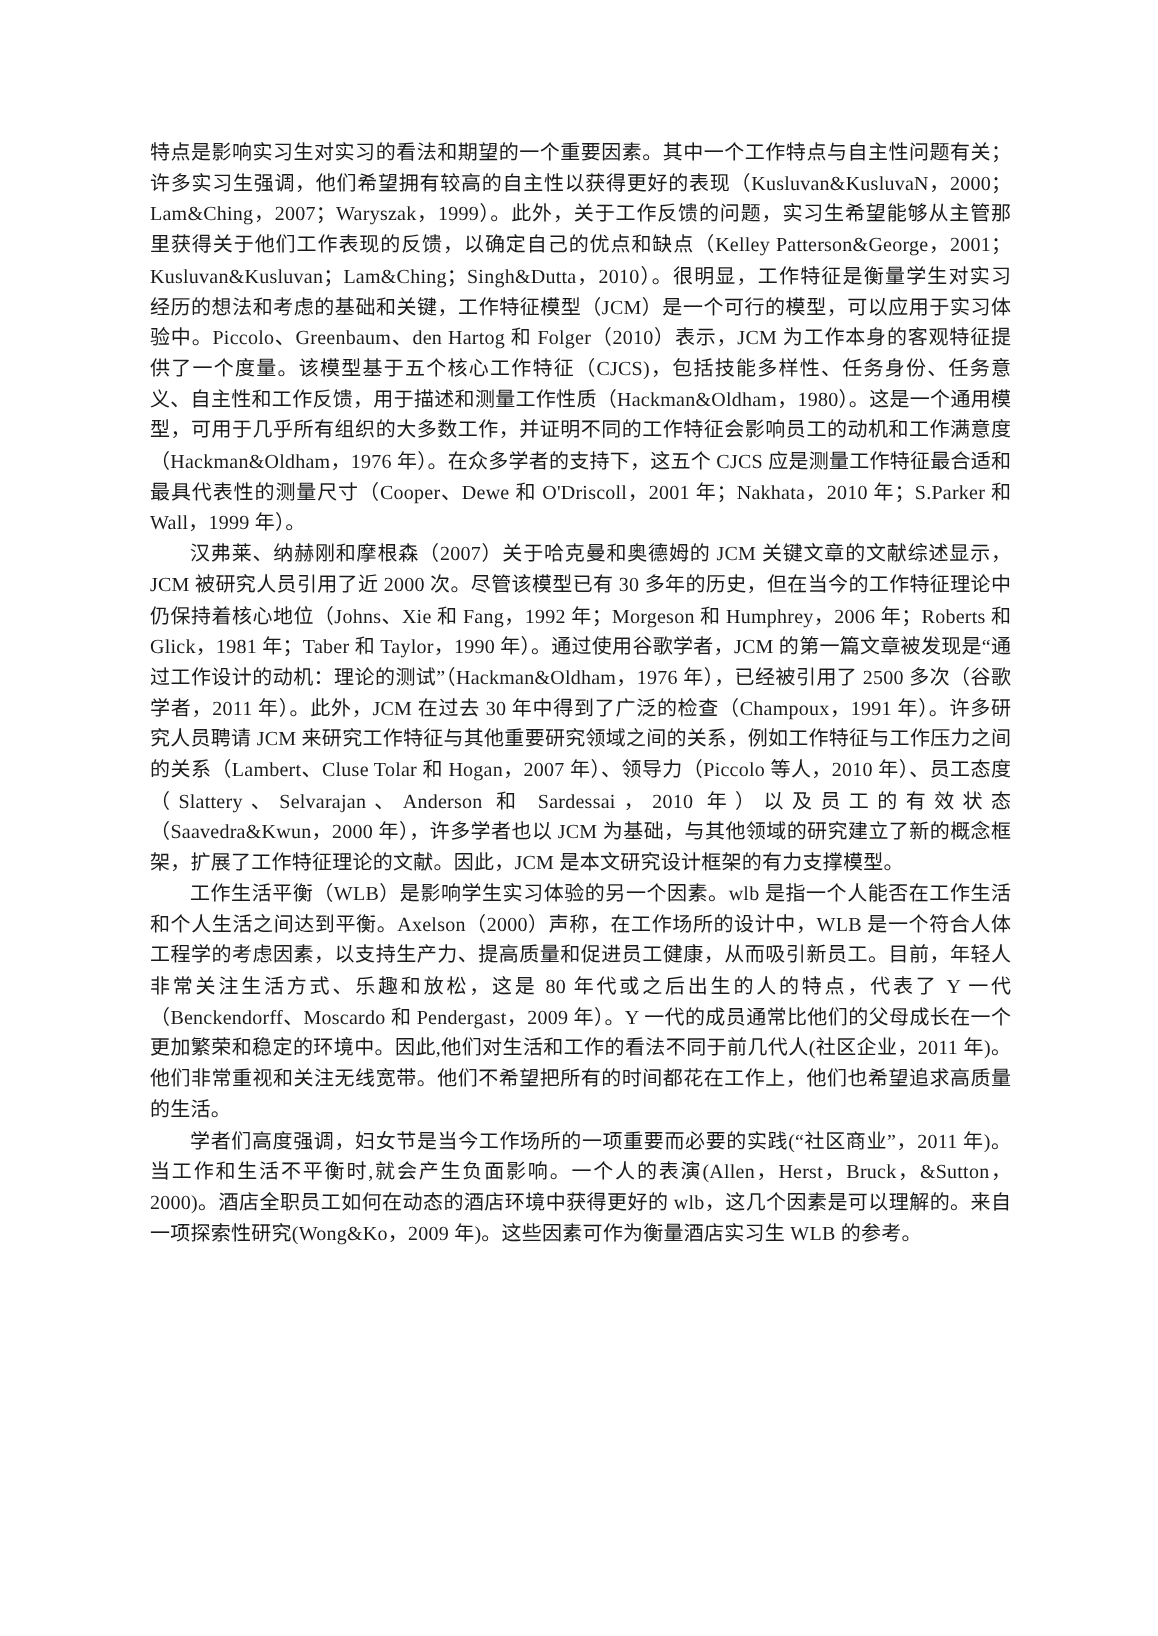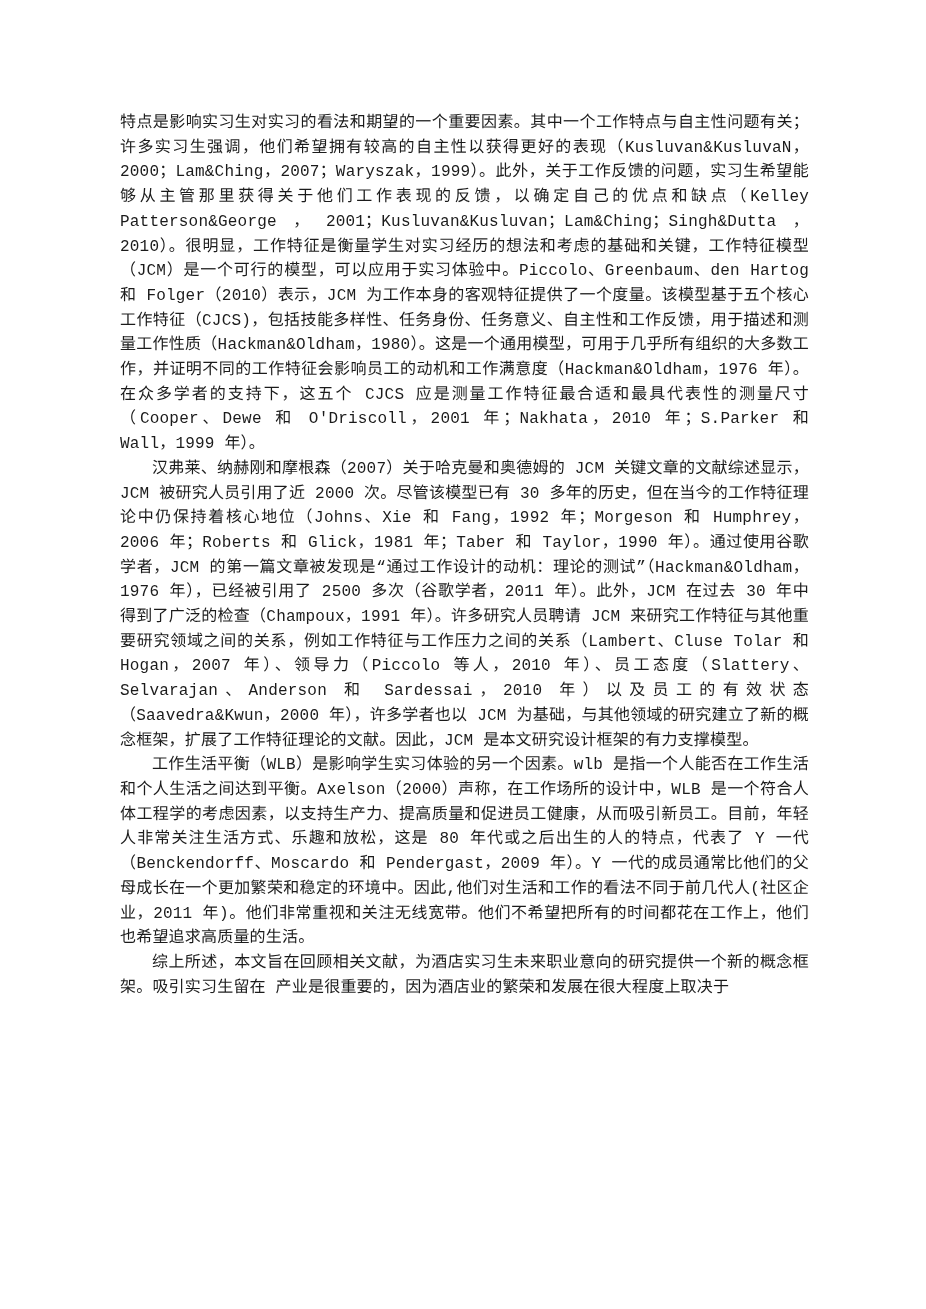--- a/index.html
+++ b/index.html
@@ -6,21 +6,21 @@
       margin: 0;
       padding: 0;
       background: #ffffff;
     }
     .page {
       position: relative;
       width: 926px;
       height: 1309px;
       background: #ffffff;
       overflow: hidden;
-      font-family: Liberation Mono, monospace;
+      font-family: Liberation Serif, serif;
     }
     .text-block {
       position: absolute;
       left: 120px;
       top: 111px;
       width: 689px;
       color: #1b1b1b;
       font-size: 16px;
       line-height: 24.7px;
       text-align: justify;
@@ -36,15 +36,15 @@
     }
   </style>
 </head>
 <body>
 
 <div class="page">
   <div class="text-block">
     <p class="para">特点是影响实习生对实习的看法和期望的一个重要因素。其中一个工作特点与自主性问题有关；许多实习生强调，他们希望拥有较高的自主性以获得更好的表现（Kusluvan&amp;KusluvaN，2000；Lam&amp;Ching，2007；Waryszak，1999）。此外，关于工作反馈的问题，实习生希望能够从主管那里获得关于他们工作表现的反馈，以确定自己的优点和缺点（Kelley Patterson&amp;George，2001；Kusluvan&amp;Kusluvan；Lam&amp;Ching；Singh&amp;Dutta，2010）。很明显，工作特征是衡量学生对实习经历的想法和考虑的基础和关键，工作特征模型（JCM）是一个可行的模型，可以应用于实习体验中。Piccolo、Greenbaum、den Hartog 和 Folger（2010）表示，JCM 为工作本身的客观特征提供了一个度量。该模型基于五个核心工作特征（CJCS)，包括技能多样性、任务身份、任务意义、自主性和工作反馈，用于描述和测量工作性质（Hackman&amp;Oldham，1980）。这是一个通用模型，可用于几乎所有组织的大多数工作，并证明不同的工作特征会影响员工的动机和工作满意度（Hackman&amp;Oldham，1976 年）。在众多学者的支持下，这五个 CJCS 应是测量工作特征最合适和最具代表性的测量尺寸（Cooper、Dewe 和 O'Driscoll，2001 年；Nakhata，2010 年；S.Parker 和 Wall，1999 年）。</p>
     <p class="para indent">汉弗莱、纳赫刚和摩根森（2007）关于哈克曼和奥德姆的 JCM 关键文章的文献综述显示，JCM 被研究人员引用了近 2000 次。尽管该模型已有 30 多年的历史，但在当今的工作特征理论中仍保持着核心地位（Johns、Xie 和 Fang，1992 年；Morgeson 和 Humphrey，2006 年；Roberts 和 Glick，1981 年；Taber 和 Taylor，1990 年）。通过使用谷歌学者，JCM 的第一篇文章被发现是“通过工作设计的动机：理论的测试”（Hackman&amp;Oldham，1976 年），已经被引用了 2500 多次（谷歌学者，2011 年）。此外，JCM 在过去 30 年中得到了广泛的检查（Champoux，1991 年）。许多研究人员聘请 JCM 来研究工作特征与其他重要研究领域之间的关系，例如工作特征与工作压力之间的关系（Lambert、Cluse Tolar 和 Hogan，2007 年）、领导力（Piccolo 等人，2010 年）、员工态度（Slattery、Selvarajan、Anderson 和 Sardessai，2010 年）以及员工的有效状态（Saavedra&amp;Kwun，2000 年），许多学者也以 JCM 为基础，与其他领域的研究建立了新的概念框架，扩展了工作特征理论的文献。因此，JCM 是本文研究设计框架的有力支撑模型。</p>
     <p class="para indent">工作生活平衡（WLB）是影响学生实习体验的另一个因素。wlb 是指一个人能否在工作生活和个人生活之间达到平衡。Axelson（2000）声称，在工作场所的设计中，WLB 是一个符合人体工程学的考虑因素，以支持生产力、提高质量和促进员工健康，从而吸引新员工。目前，年轻人非常关注生活方式、乐趣和放松，这是 80 年代或之后出生的人的特点，代表了 Y 一代（Benckendorff、Moscardo 和 Pendergast，2009 年）。Y 一代的成员通常比他们的父母成长在一个更加繁荣和稳定的环境中。因此,他们对生活和工作的看法不同于前几代人(社区企业，2011 年)。他们非常重视和关注无线宽带。他们不希望把所有的时间都花在工作上，他们也希望追求高质量的生活。</p>
-    <p class="para indent">综上所述，本文旨在回顾相关文献，为酒店实习生未来职业意向的研究提供一个新的概念框架。吸引实习生留在 产业是很重要的，因为酒店业的繁荣和发展在很大程度上取决于</p>
+    <p class="para indent">学者们高度强调，妇女节是当今工作场所的一项重要而必要的实践(“社区商业”，2011 年)。当工作和生活不平衡时,就会产生负面影响。一个人的表演(Allen，Herst，Bruck，&amp;Sutton，2000)。酒店全职员工如何在动态的酒店环境中获得更好的 wlb，这几个因素是可以理解的。来自一项探索性研究(Wong&amp;Ko，2009 年)。这些因素可作为衡量酒店实习生 WLB 的参考。</p>
   </div>
 </div>
 
 </body></html>

